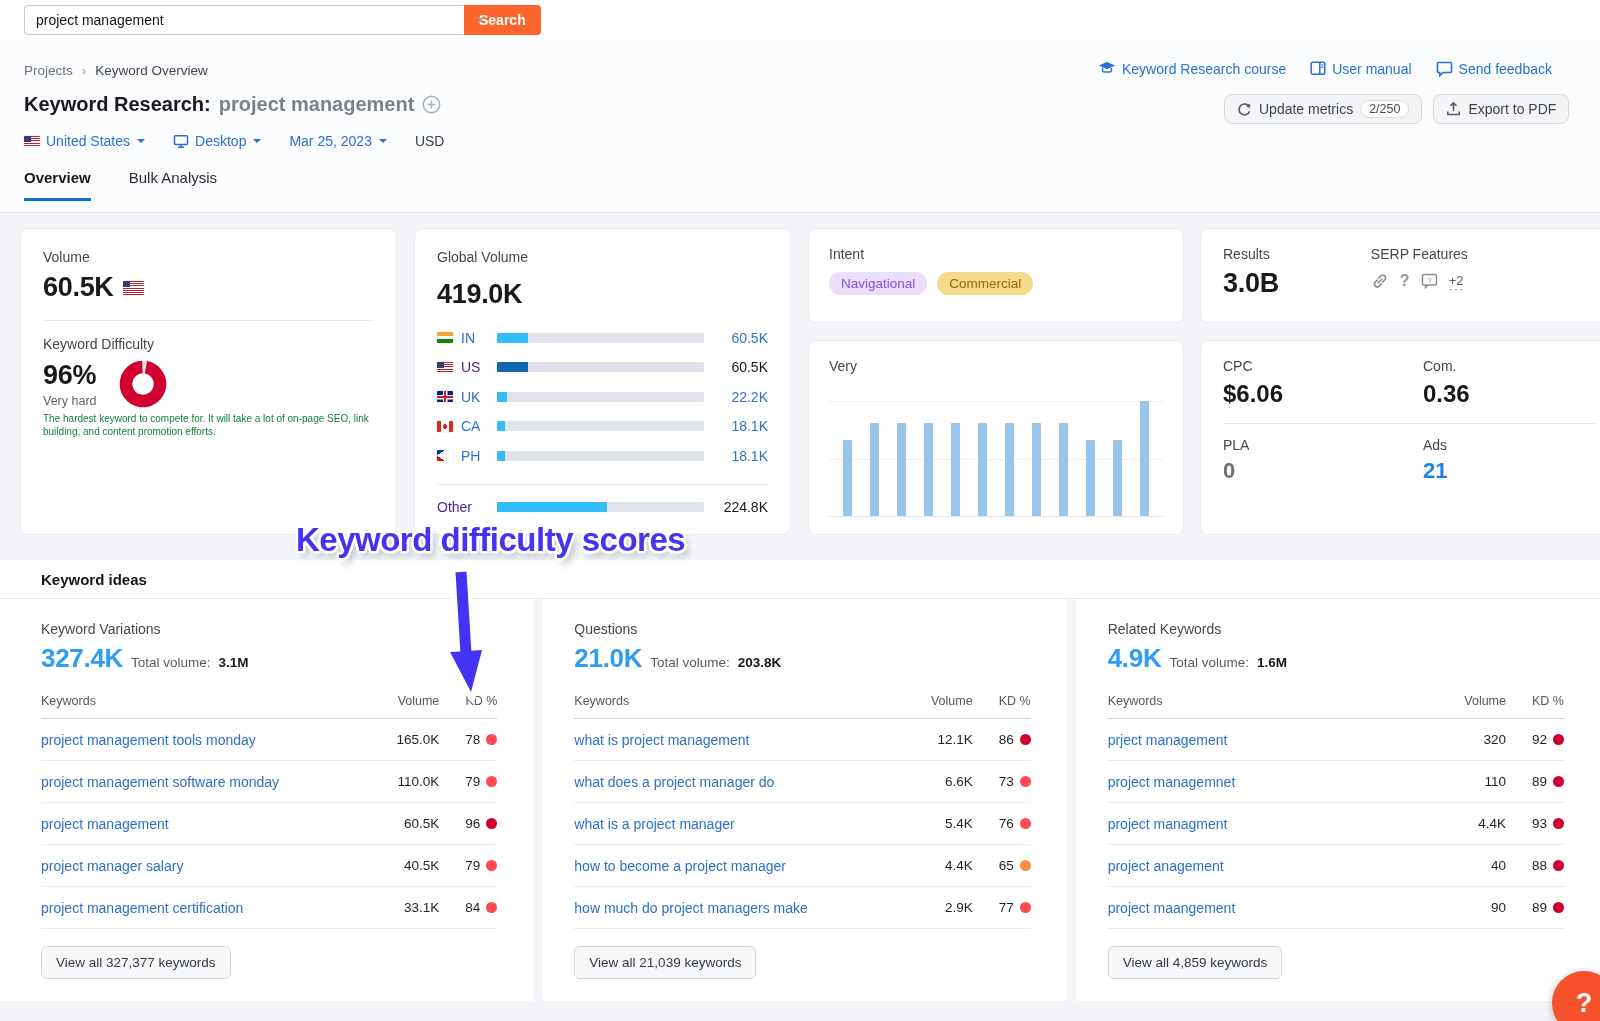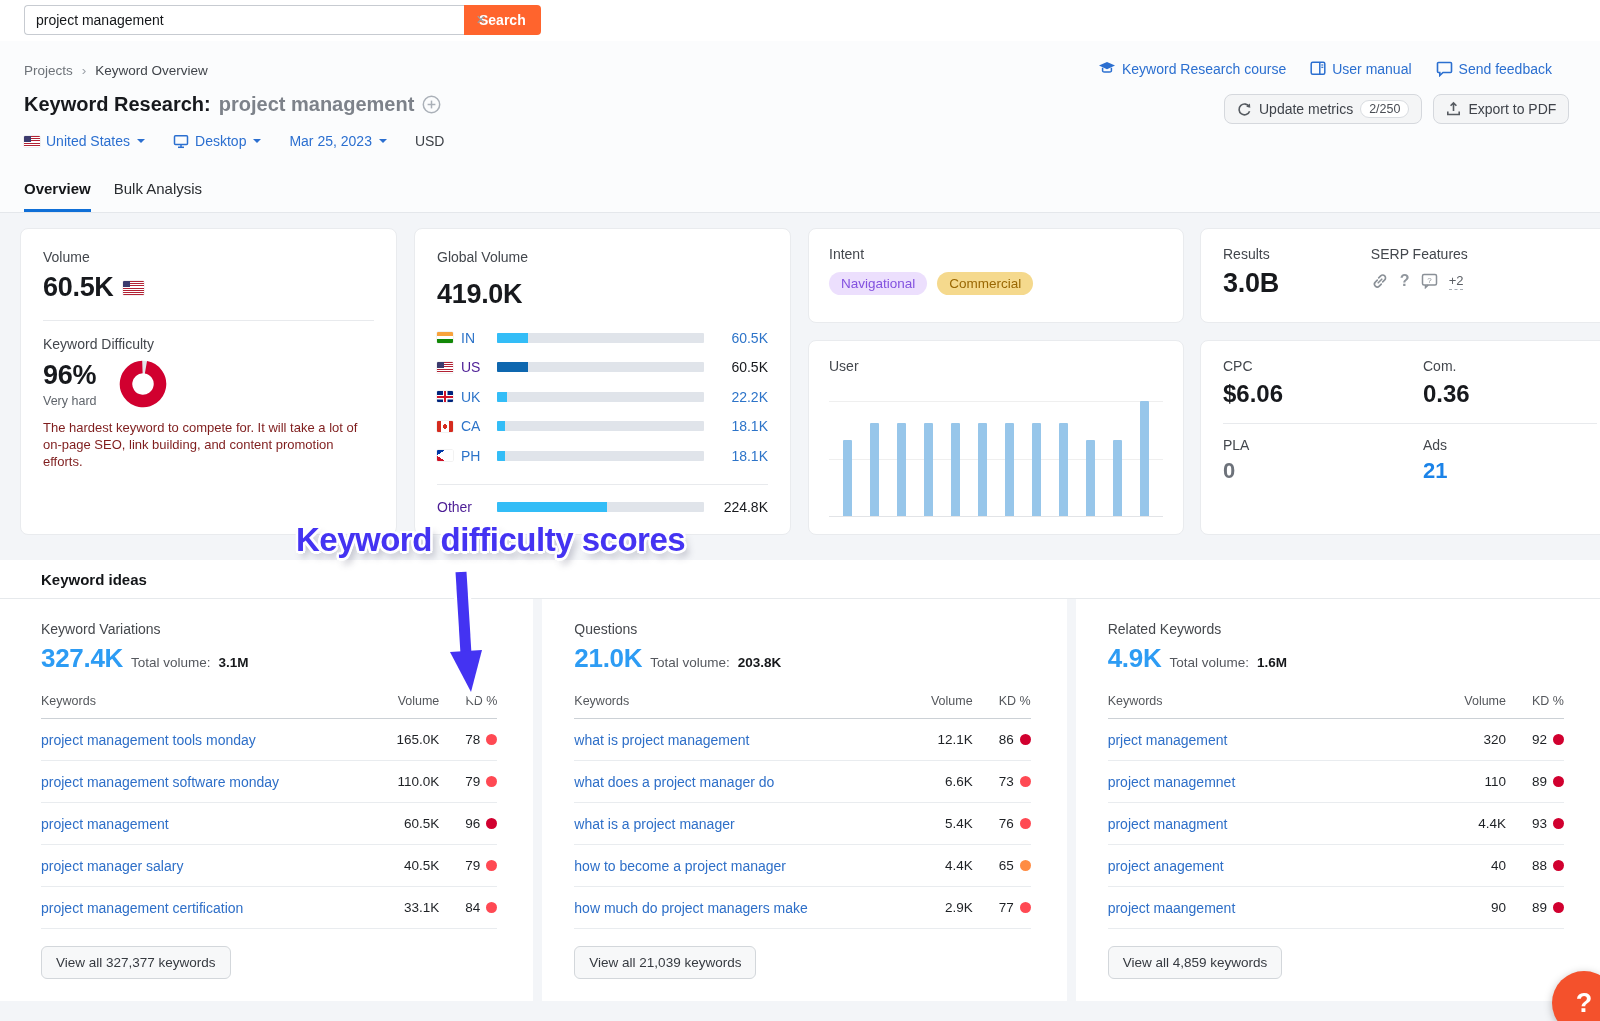--- a/index.html
+++ b/index.html
@@ -33,33 +33,33 @@
   .actions{position:absolute;left:1224px;top:53px;display:flex;gap:11px;white-space:nowrap}
   .actions button{
     display:flex;align-items:center;gap:7px;background:#f4f5f6;border:1px solid #d5d8dd;border-radius:8px;
     height:30px;padding:0 12px;font:14px "Liberation Sans",sans-serif;color:#3f434a;cursor:pointer;
   }
   .pill-badge{background:#fff;border:1px solid #dadde1;border-radius:10px;padding:1px 8px;font-size:12.5px;color:#4a4e55}
   .filters{position:absolute;left:24px;top:92px;display:flex;gap:28px;align-items:center;font-size:14px}
   .filter{display:flex;align-items:center;gap:6px;color:#2b6fd0;cursor:pointer}
   .filter-usd{color:#3c4046}
   .caret{display:inline-block;width:0;height:0;border:4px solid transparent;border-top-color:#2b6fd0;margin-left:1px;transform:translateY(2px)}
-  .tabs{position:absolute;left:24px;bottom:0;display:flex;gap:23px}
+  .tabs{position:absolute;left:24px;bottom:11px;display:flex;gap:38px}
   .tab{font-size:15px;color:#2a2d31;padding-bottom:12px;cursor:pointer}
   .tab.active{font-weight:bold;color:#131518;border-bottom:3px solid #0f6fd7}
   
   .card{position:absolute;background:#fff;border:1px solid #e9ebee;border-radius:8px;box-sizing:border-box}
   .card-label{font-size:14px;color:#43474d}
   .big-val{font-size:27px;font-weight:bold;color:#17191d;letter-spacing:-.3px}
   #card-volume{left:20px;top:228px;width:377px;height:307px;padding:20px 22px}
   #card-volume .vrow{display:flex;align-items:center;gap:9px;margin-top:7px}
   #card-volume hr{border:none;border-top:1px solid #e8eaed;margin:17px 0 15px}
   .kd-row{display:flex;align-items:flex-start;gap:22px;margin-top:8px}
   .kd-level{font-size:12.5px;color:#5f646b;margin-top:3px}
-  .kd-desc{font-size:13px;color:#7f1d1d;line-height:1.32;margin-top:11px}
+  .kd-desc{font-size:10px;color:#15803d;line-height:1.32;margin-top:4px}
   #card-global{left:414px;top:228px;width:377px;height:307px;padding:20px 22px}
   #gv-rows{margin-top:13px}
   .gv-row{display:flex;align-items:center;height:29.5px;gap:8px}
   .gv-code{width:28px;font-size:14px;color:#2d74c9;cursor:pointer}
   .gv-code.plain{color:#4c1d95;cursor:default}
   .gv-track{flex:1;height:10px;background:#e0e4ea;border-radius:1px;overflow:hidden}
   .gv-fill{height:100%;background:#33bdf7}
   .gv-fill.dark{background:#0e67af}
   .gv-val{width:56px;text-align:right;font-size:14px;color:#2d74c9}
   .gv-val.plain{color:#17191d}
@@ -313,21 +313,21 @@
 
 <div class="card" id="card-intent">
   <div class="card-label">Intent</div>
   <div class="intent-badges" id="intent-badges">
       <span class="ibadge" style="background: rgb(236, 223, 253); color: rgb(131, 82, 223);">Navigational</span>
       <span class="ibadge" style="background: rgb(245, 217, 141); color: rgb(154, 103, 3);">Commercial</span>
     </div>
 </div>
 
 <div class="card" id="card-trend">
-  <div class="card-label">User</div>
+  <div class="card-label">Very</div>
   <div class="trend-chart">
     <div class="grid" style="top:0"></div>
     <div class="grid" style="top:58px"></div>
     <div class="grid bottom" style="bottom:0"></div>
     <div class="tbars" id="trend-bars">
         <div class="tbar" style="height: 75.9px;"></div>
         <div class="tbar" style="height: 93.15px;"></div>
         <div class="tbar" style="height: 93.15px;"></div>
         <div class="tbar" style="height: 93.15px;"></div>
         <div class="tbar" style="height: 93.15px;"></div>

